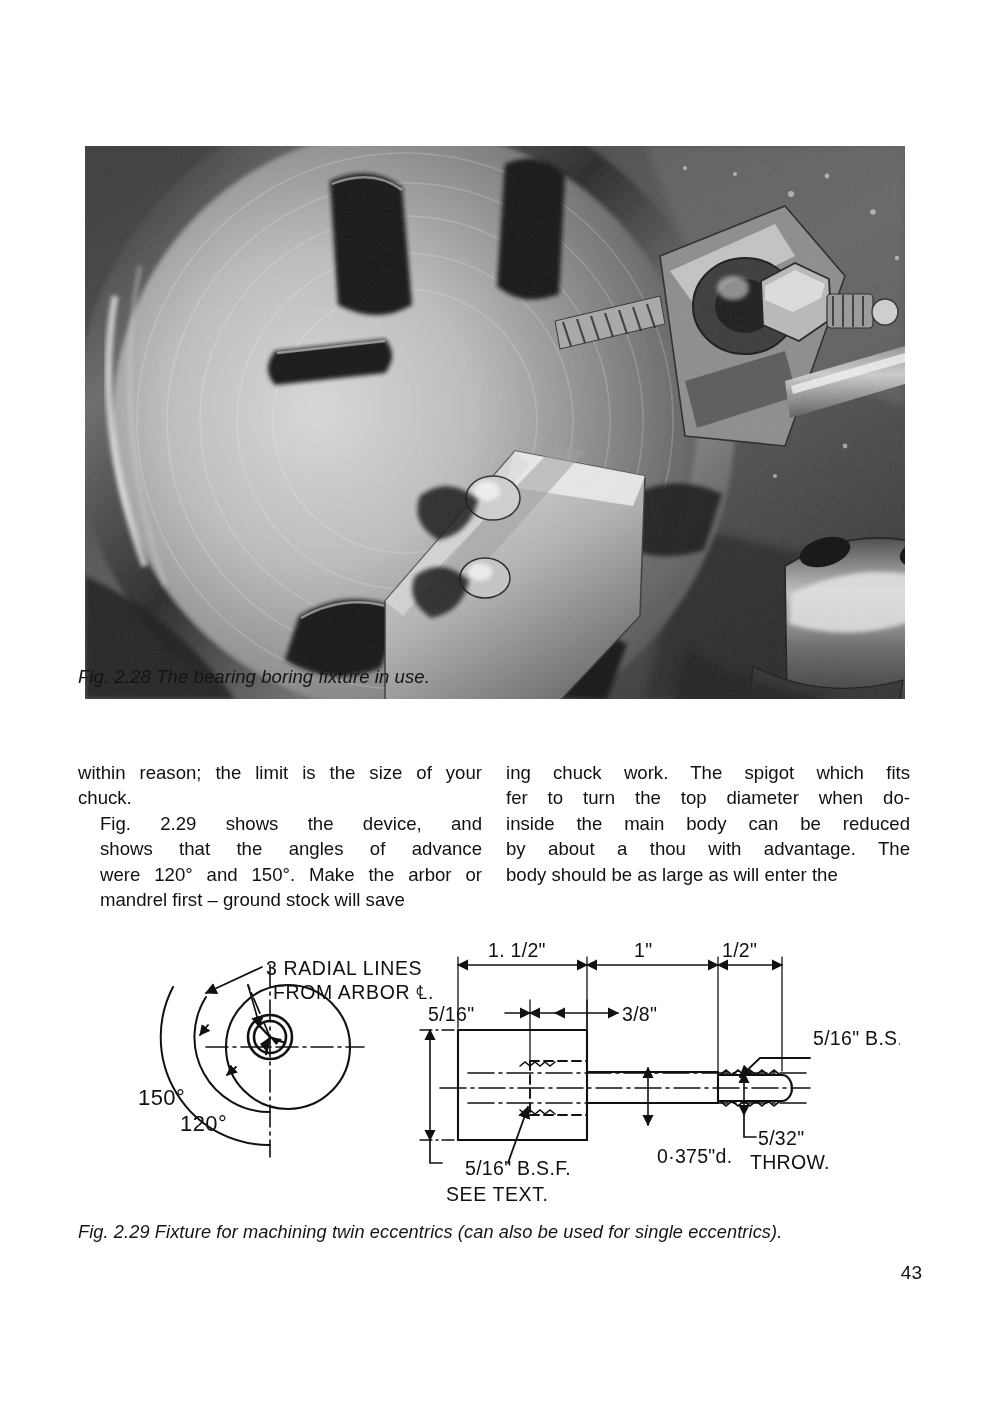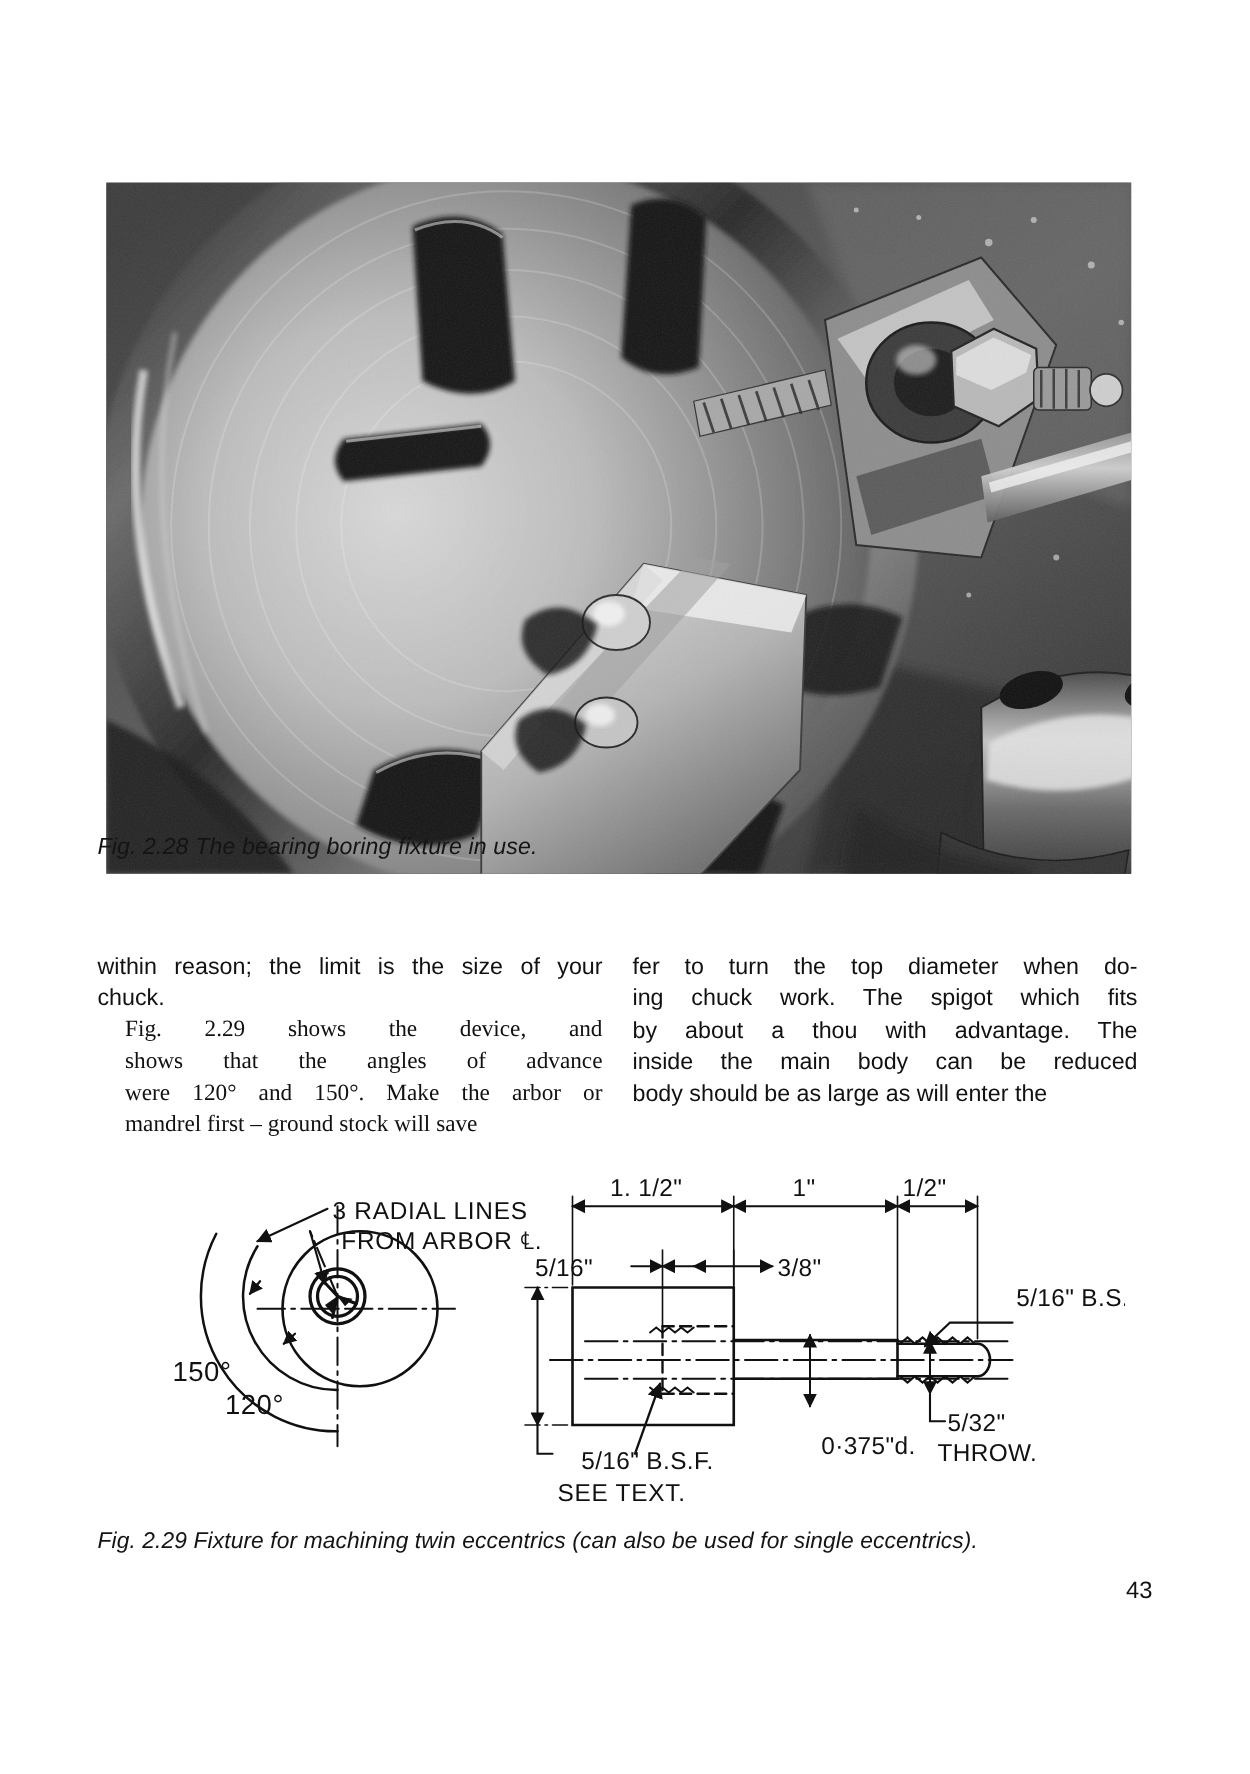--- a/index.html
+++ b/index.html
@@ -51,21 +51,21 @@
     gap: 24px;
   }
   .col {
     width: 404px;
     font-size: 18.6px;
     line-height: 25.4px;
     color: #111;
     text-align: justify;
   }
   .col p { margin: 0; }
-  .col p.indent { text-indent: 22px; font-family: Liberation Serif, serif; }
+  .col p.indent { text-indent: 22px; }
   .just-line {
     display: block;
     text-align: justify;
     text-align-last: justify;
     white-space: pre;
   }
   .last-line { display: block; text-align: left; text-align-last: left; }
 
   
   .drawing {
@@ -283,24 +283,24 @@
     <p class="indent">
       <span class="just-line" style="text-indent:22px">Fig. 2.29 shows the device, and</span>
       <span class="just-line">shows that the angles of advance</span>
       <span class="just-line">were 120° and 150°. Make the arbor or</span>
       <span class="last-line">mandrel first – ground stock will save</span>
     </p>
   </div>
 
   <div class="col">
     <p>
+      <span class="just-line">ing chuck work. The spigot which fits</span>
       <span class="just-line">fer to turn the top diameter when do-</span>
-      <span class="just-line">ing chuck work. The spigot which fits</span>
+      <span class="just-line">inside the main body can be reduced</span>
       <span class="just-line">by about a thou with advantage. The</span>
-      <span class="just-line">inside the main body can be reduced</span>
       <span class="last-line">body should be as large as will enter the</span>
     </p>
   </div>
 </div>
 
 <div class="drawing">
   <svg viewBox="0 0 790 280" width="790" height="280">
     <defs>
       <marker id="ar" viewBox="0 0 10 10" refX="9" refY="5" markerWidth="7" markerHeight="7" orient="auto-start-reverse">
         <path d="M0,0 L10,5 L0,10 z" fill="#111"></path>

